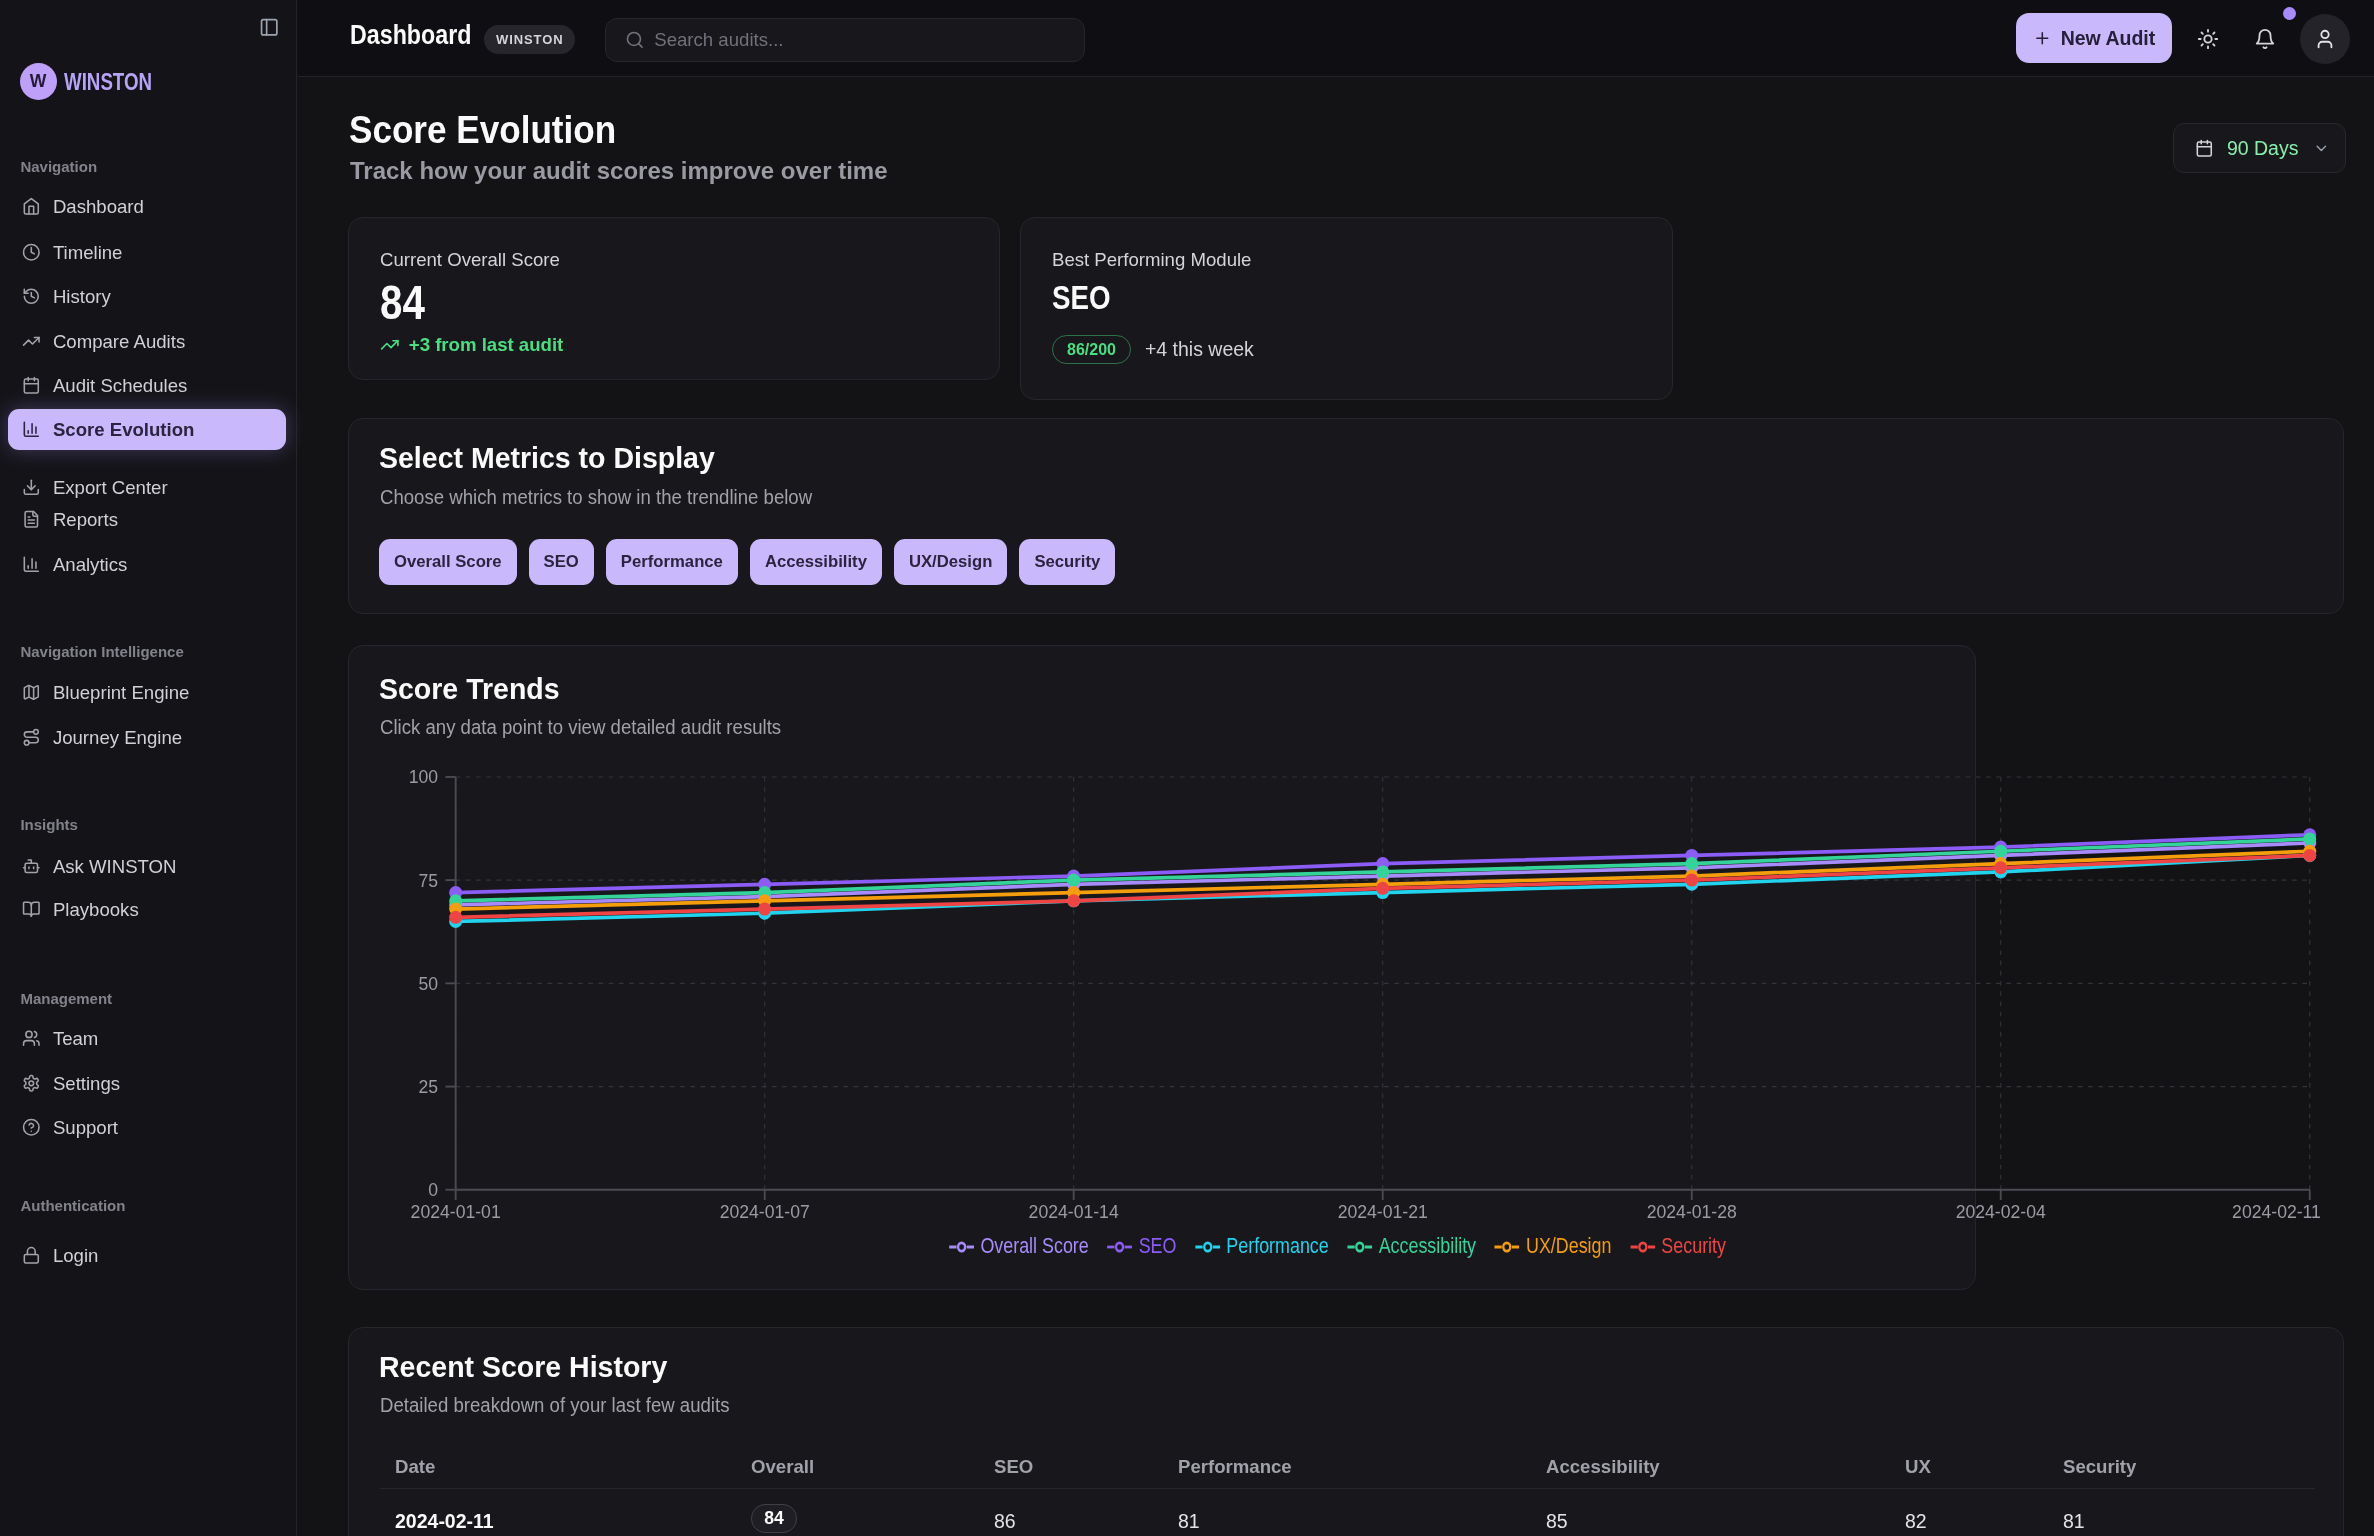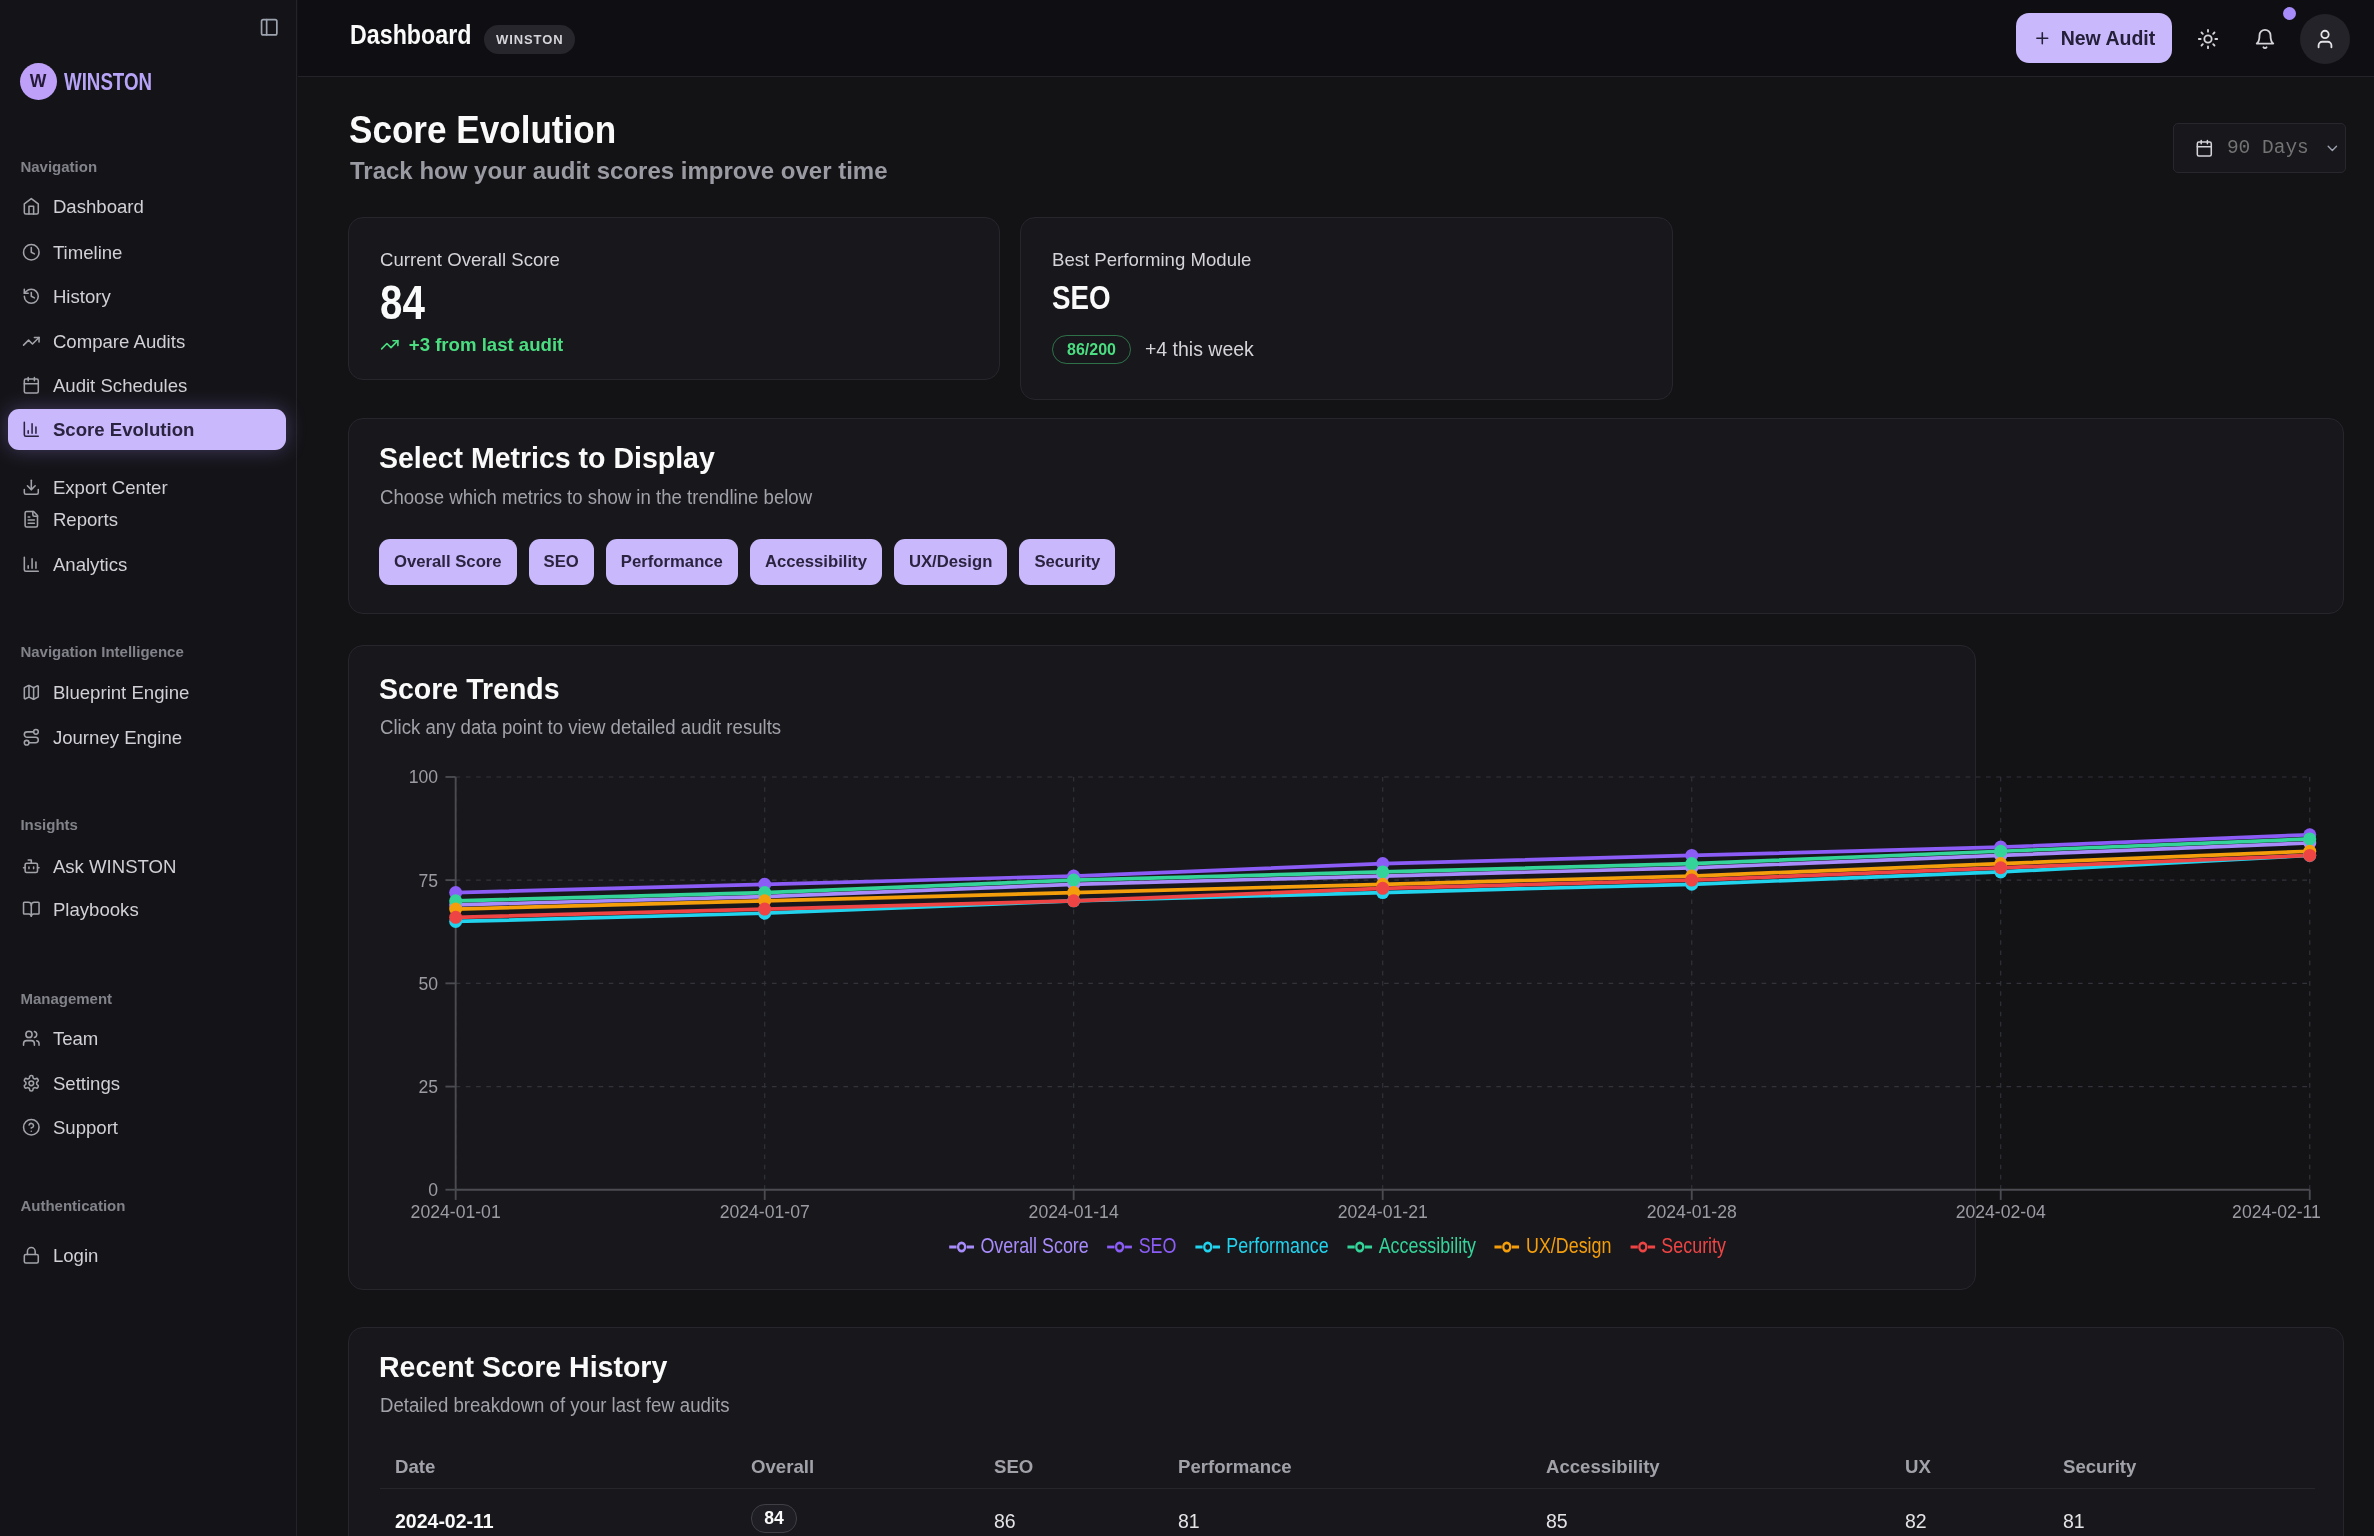--- a/index.html
+++ b/index.html
@@ -28,21 +28,21 @@
 .btn-new svg { width:18.6px; height:18.6px; }
 .tb-icon { position:absolute; top:28px; width:22px; height:22px; color:#d4d4d9; }
 .avatar { position:absolute; left:2002px; top:14px; width:50px; height:50px; border-radius:50%; background:#232329; display:flex; align-items:center; justify-content:center; color:#e4e4e7; }
 .avatar svg { width:22px; height:22px; }
 .notif-dot { position:absolute; left:1985px; top:7.4px; width:13px; height:13px; border-radius:50%; background:#a78bfa; }
 
 
 #main { position:absolute; left:298px; top:78px; width:2077px; height:1459px; }
 h1.page-title { position:absolute; left:51px; top:30px; font-size:39px; font-weight:bold; color:#fafafa; transform:scaleX(.9); transform-origin:0 0; white-space:nowrap; }
 .page-sub { position:absolute; left:52px; top:79px; font-size:24px; color:#9a9aa3;font-weight:bold; }
-.days-box { position:absolute; left:1875px; top:45px; width:173px; height:50px; border-radius:5px; background:#17171c; border:0.9px solid #27272d; display:flex; align-items:center; color:#737373;font-family:Liberation Mono, monospace; }
+.days-box { position:absolute; left:1875px; top:45px; width:173px; height:50px; border-radius:11px; background:#17171c; border:0.9px solid #27272d; display:flex; align-items:center; color:#86efac; }
 .days-box svg.cal { width:18.6px; height:18.6px; margin-left:21.3px; color:#d4d4d9; }
 .days-box span { margin-left:13px; font-size:19.5px; }
 .days-box svg.chev { width:16.7px; height:16.7px; margin-left:15px; color:#9ca3af; }
 
 .card { position:absolute; background:#18181c; border:0.9px solid #26262c; border-radius:15px; }
 .stat-label { position:absolute; left:31px; top:31px; font-size:18.6px; color:#d4d4d9; }
 .stat-big { position:absolute; left:31px; top:57px; font-size:48px; font-weight:bold; color:#fafafa; transform:scaleX(.84); transform-origin:0 0; }
 .stat-mid { position:absolute; left:31px; top:61px; font-size:33px; font-weight:bold; color:#fafafa; transform:scaleX(.84); transform-origin:0 0; }
 .stat-green { position:absolute; left:31px; top:116px; display:flex; align-items:center; gap:9.3px; color:#4ade80; font-size:18.6px; font-weight:bold; }
 .stat-green svg { width:19.5px; height:19.5px; }
@@ -236,20 +236,26 @@
 
   <div class="sec-label" style="top:1197px">Authentication</div>
   <div class="nav-item" style="top:1235px"><svg viewBox="0 0 24 24">
           <use href="#i-lock"></use>
         </svg>Login</div>
 </div>
 
 <div id="topbar">
   <div class="tb-title">Dashboard</div>
   <div class="tb-badge">WINSTON</div>
+  <div class="tb-search">
+        <svg viewBox="0 0 24 24">
+          <use href="#i-search"></use>
+        </svg>
+        <span>Search audits...</span>
+      </div>
   <div class="btn-new"><svg viewBox="0 0 24 24">
           <use href="#i-plus"></use>
         </svg>New Audit</div>
   <svg class="tb-icon" viewBox="0 0 24 24" style="left:1899px">
         <use href="#i-sun"></use>
       </svg>
   <svg class="tb-icon" viewBox="0 0 24 24" style="left:1956px">
         <use href="#i-bell"></use>
       </svg>
   <div class="notif-dot"></div>

